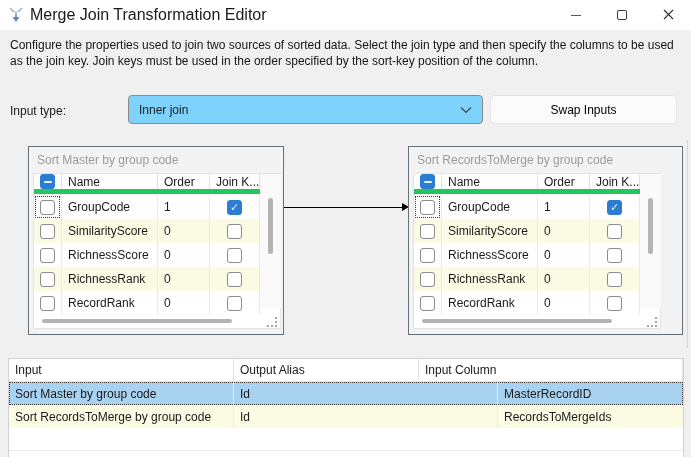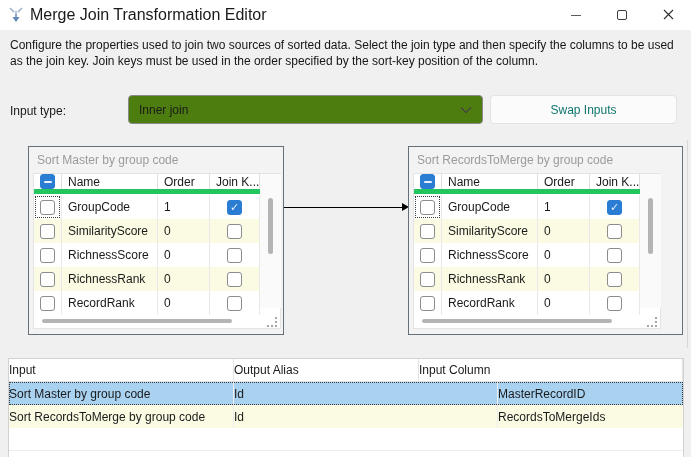--- a/index.html
+++ b/index.html
@@ -13,26 +13,26 @@
   .caption-buttons { position:absolute; right:0; top:0; height:30px; display:flex; }
   .cap-btn { width:46px; height:30px; display:flex; align-items:center; justify-content:center; cursor:default; }
   .min-glyph { display:block; width:10px; height:0; border-top:1px solid #5a5a5a; }
   .max-glyph { display:block; width:10px; height:10px; border:1px solid #3c3c3c; border-radius:2px; }
 
   
   .desc { position:absolute; left:10px; top:37px; width:664px; font-size:12px; line-height:16px; color:#161616; }
 
   
   .join-label { position:absolute; left:10px; top:104px; font-size:12px; }
-  .combobox { position:absolute; left:128px; top:95px; width:355px; height:29px; background:#4d7c0f;
+  .combobox { position:absolute; left:128px; top:95px; width:355px; height:29px; background:#7dd3fc;
               border:1px solid #8a8a8a; border-radius:4px; display:flex; align-items:center;
               padding:0 10px; font-size:12px; }
   .combobox .cb-value { flex:1; }
   .swap-btn { position:absolute; left:490px; top:95px; width:187px; height:29px; background:#fbfbfb;
-              border:1px solid #e3e3e3; border-radius:4px; font-size:12px; color:#0f766e;
+              border:1px solid #e3e3e3; border-radius:4px; font-size:12px; color:#000000;
               font-family:"Liberation Sans", sans-serif;text-align:center; }
 
   
   .panel { position:absolute; top:146px; height:189px; background:#f3f3f3; border:1px solid #667078; }
   .panel-left  { left:28px;  width:256px; }
   .panel-right { left:408px; width:275px; }
   .panel-title { position:absolute; left:8px; top:6px; font-size:12px; color:#9b9b9b; white-space:nowrap; }
   .grid-box { position:absolute; left:4px; top:26px; width:248px; height:156px; background:#ffffff;
               border:1px solid #e4e4e4; }
   .grid-header { position:absolute; left:0; top:0; width:226px; height:20px; display:flex;
@@ -68,21 +68,21 @@
   .right-edge { position:absolute; left:687px; top:140px; width:1px; height:208px; background:#d8d8d8; }
 
   
   .map-table { position:absolute; left:8px; top:358px; width:676px; height:99px; background:#ffffff;
                border:1px solid #d2d2d2; border-bottom:none; }
   .map-row { display:flex; height:23px; }
   .map-row.header { border-bottom:1px solid #e3e3e3; }
   .map-row.selected { background:#a9d1f0; outline:1px dotted #3a3a3a; outline-offset:-1px; }
   .map-row.stripe { background:#fbfbe3; }
   .map-row.empty { border-bottom:1px solid #ededed; }
-  .m-cell { height:100%; display:flex; align-items:center; font-size:12px; 
+  .m-cell { height:100%; display:flex; align-items:center; font-size:12px; padding-left:6px;
             border-right:1px solid #ededed; overflow:hidden; white-space:nowrap; }
   .map-row.header .m-cell { border-right:1px solid #e3e3e3; }
   .m-cell:last-child { border-right:none; }
   .mc0 { width:225px; } .mc1 { width:264px; } .mc2 { width:185px; }
 </style>
 </head>
 <body>
 
 <div class="titlebar">
   <span class="app-icon">

